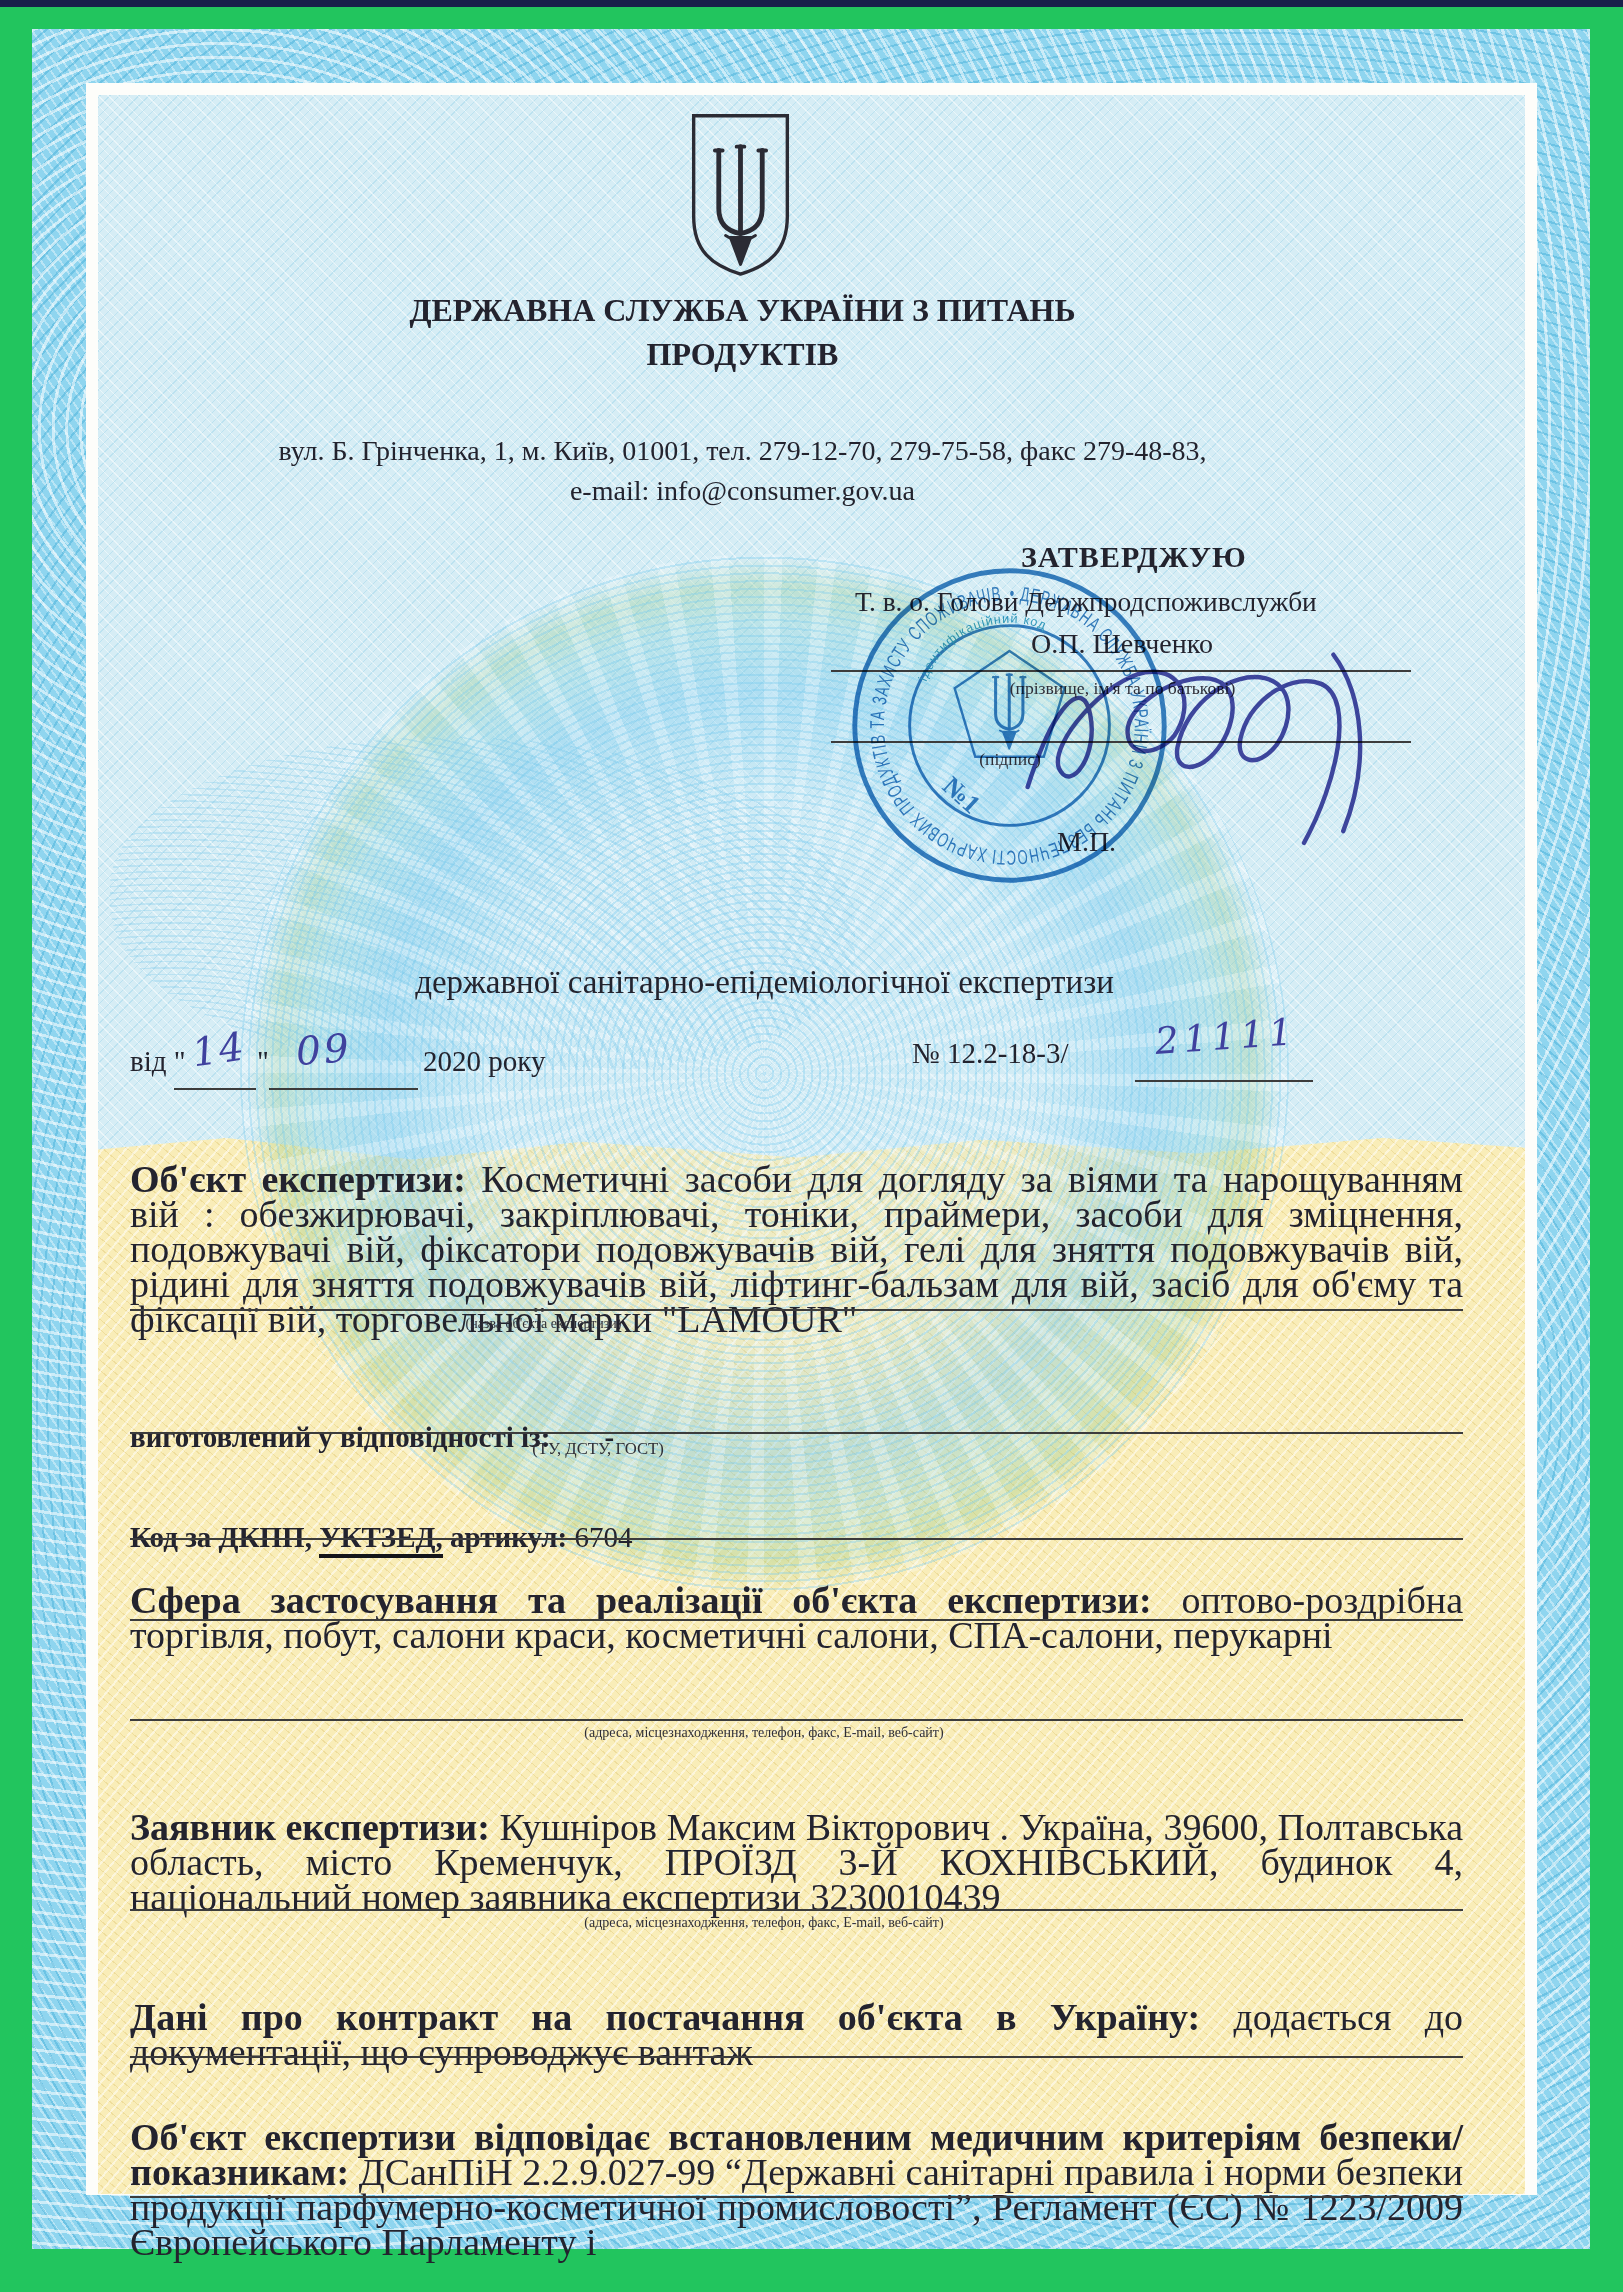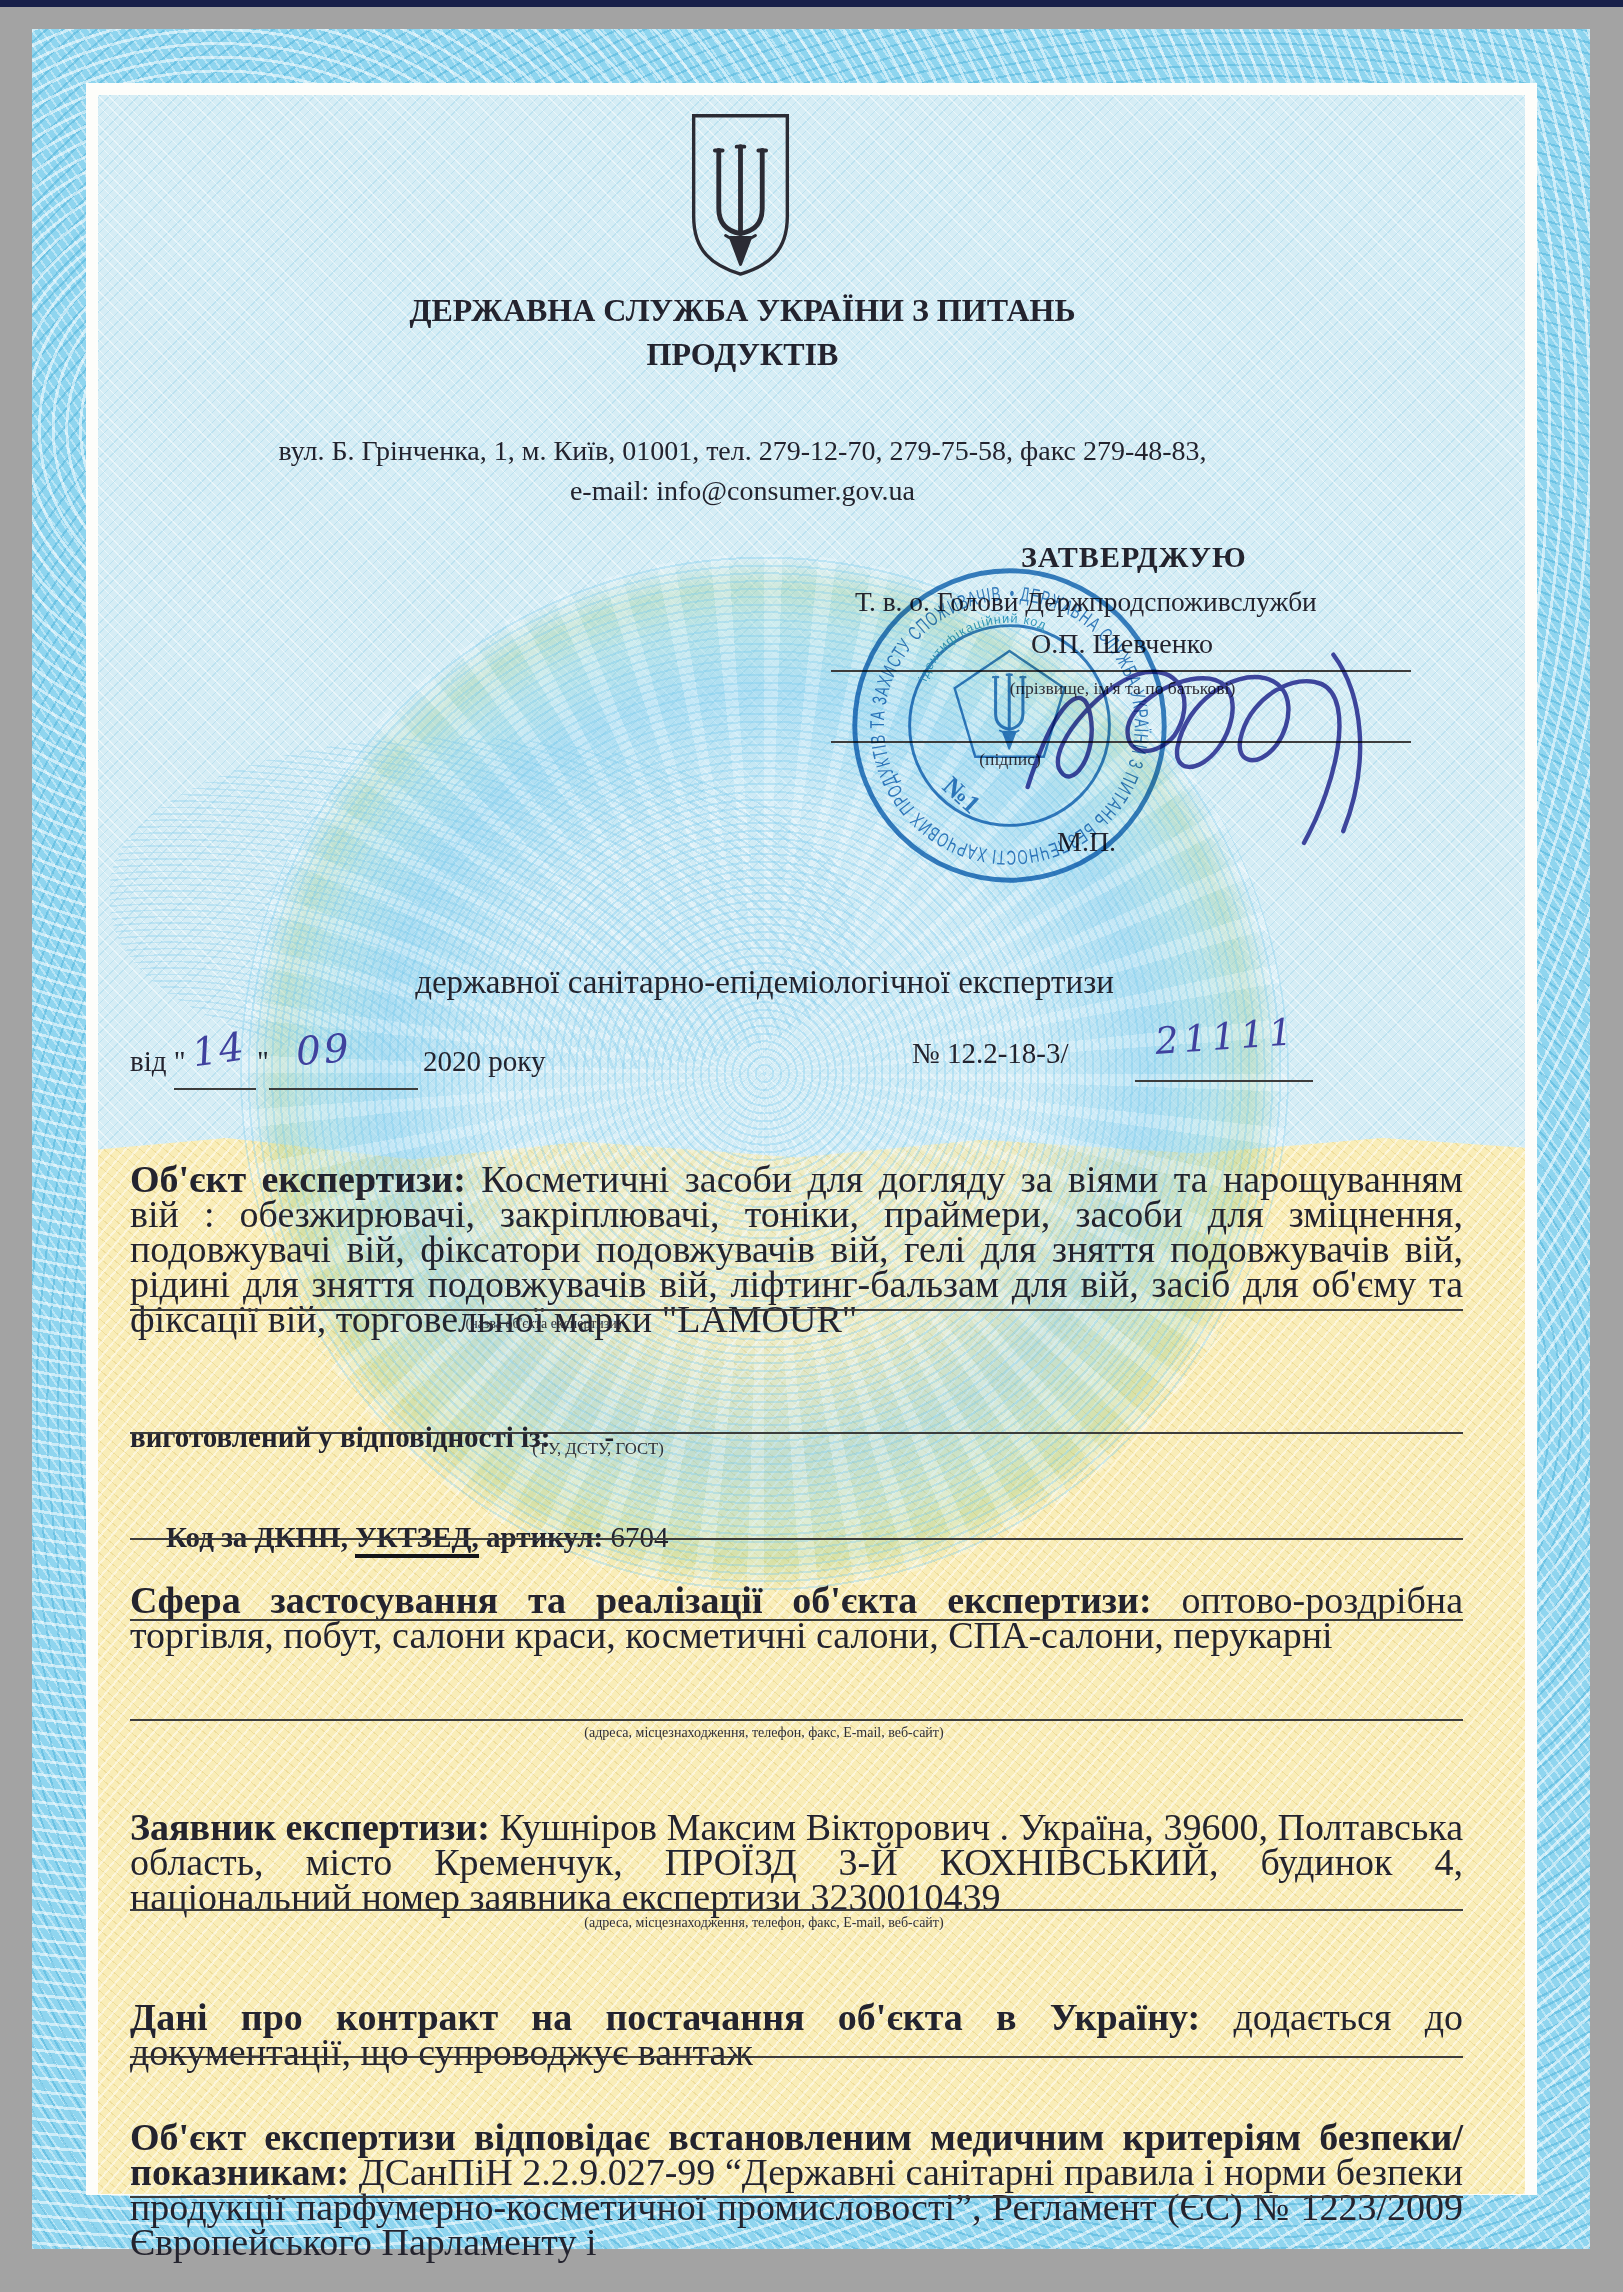--- a/index.html
+++ b/index.html
@@ -1,16 +1,16 @@
 <!DOCTYPE html>
 <html lang="uk" style="--border-blue: #8fd5ef; --bg-blue: #d6edf5; --bg-yellow: #f9edb8; --stamp-blue: #2b79bd; --ink: #3f419e; --text: #23232e; --rule: #3c3c3c;"><head>
 <meta charset="utf-8">
 <style>
   html,body{margin:0;padding:0;background:#e9e7e2;}
-  .page{position:relative;width:1623px;height:2293px;background:#a3a3a3;overflow:hidden;
+  .page{position:relative;width:1623px;height:2293px;background:#22c55e;overflow:hidden;
         font-family:"Liberation Serif","DejaVu Serif",serif;color:var(--text,#23232e);}
   .abs{position:absolute;}
 
   
   .top-strip{position:absolute;left:0;top:0;width:100%;height:6.9px;background:#18204a;}
 
   
   .band{position:absolute;left:32px;top:29px;width:1558px;height:2220px;
     background-color:var(--border-blue,#8fd5ef);
     background-image:
@@ -54,21 +54,21 @@
   .d-year{left:423px;top:1045px;}
   .d-numlabel{left:912px;top:1037px;}
   .hw{position:absolute;font-style:italic;color:var(--ink,#3f419e);font-family:"DejaVu Serif",serif;}
   .d-day{left:192px;top:1027px;font-size:39px;transform:rotate(-8deg);letter-spacing:2px;}
   .d-month{left:296px;top:1027px;font-size:39px;transform:rotate(-4deg);letter-spacing:2.9px;}
   .d-numvalue{left:1155px;top:1015px;font-size:37px;transform:rotate(-4deg);letter-spacing:4.9px;}
 
   .para{position:absolute;left:130px;width:1333px;font-size:38px;line-height:35px;text-align:justify;}
   .p-object{top:1124px;}
   .made{top:1391px;font-size:29px;}
-  .code-row{top:1491px;font-size:29px;text-align:left;margin-left:36px;}
+  .code-row{top:1491px;font-size:29px;text-align:left;}
   .p-scope{top:1545px;}
   .p-manu{top:1626px;}
   .p-appl{top:1772px;}
   .p-contract{top:1962px;}
   .p-compl{top:2082px;}
   .b{font-weight:bold;}
   .u-thick{border-bottom:4.9px solid #15151a;padding-bottom:1px;}
   .dash-val{margin-left:54px;font-weight:bold;}
 
   .rule{position:absolute;left:130px;width:1333px;height:2px;background:var(--rule,#3c3c3c);}

